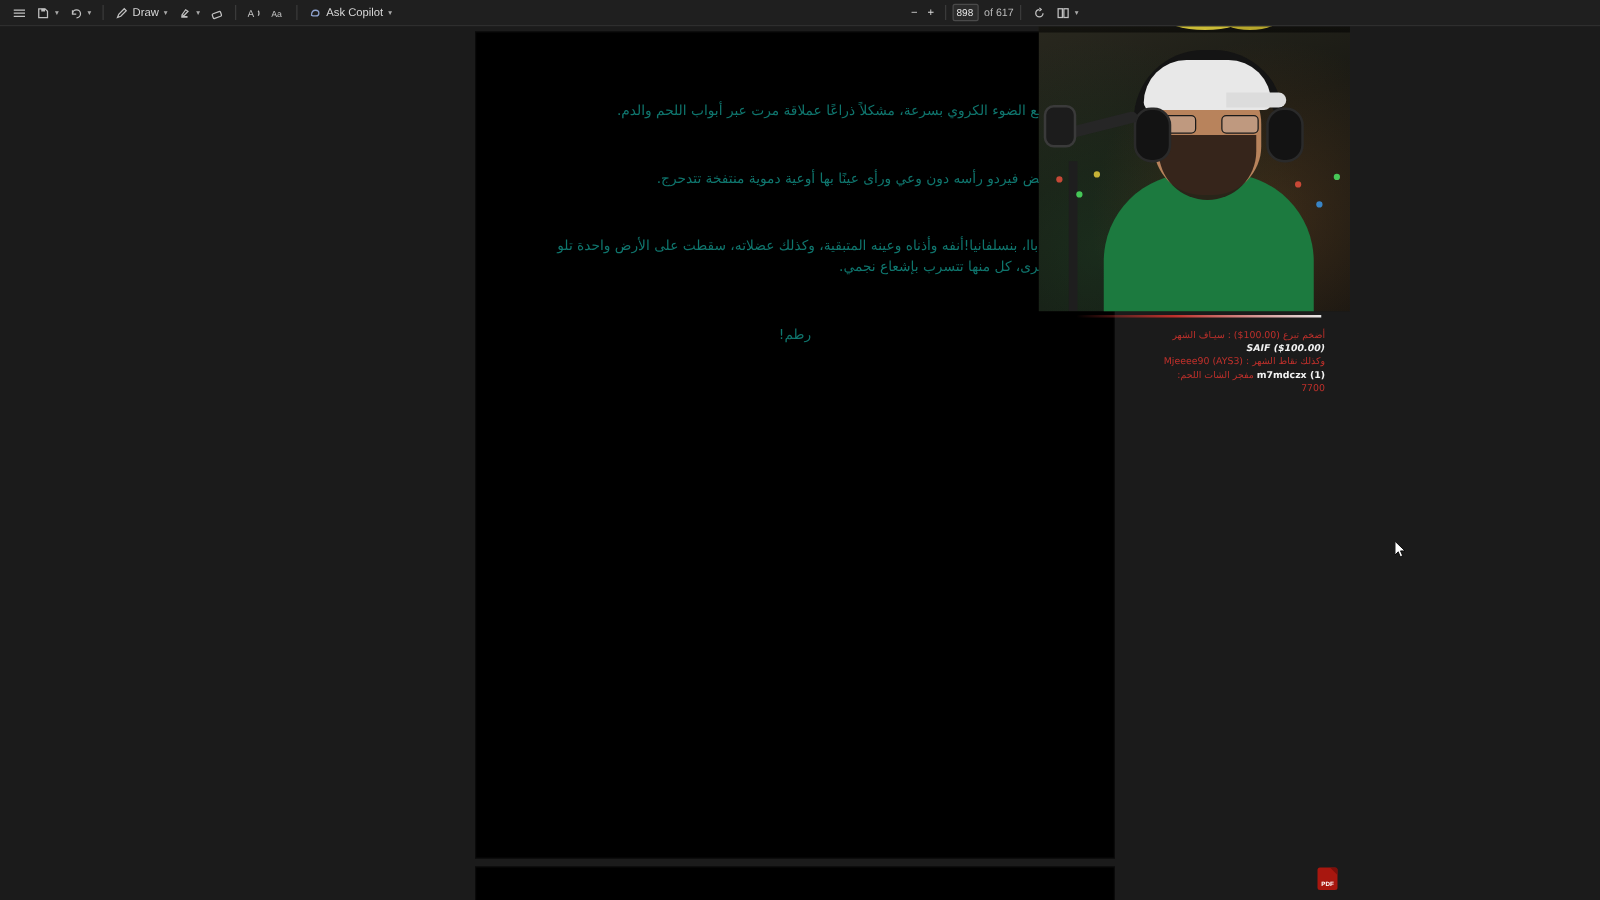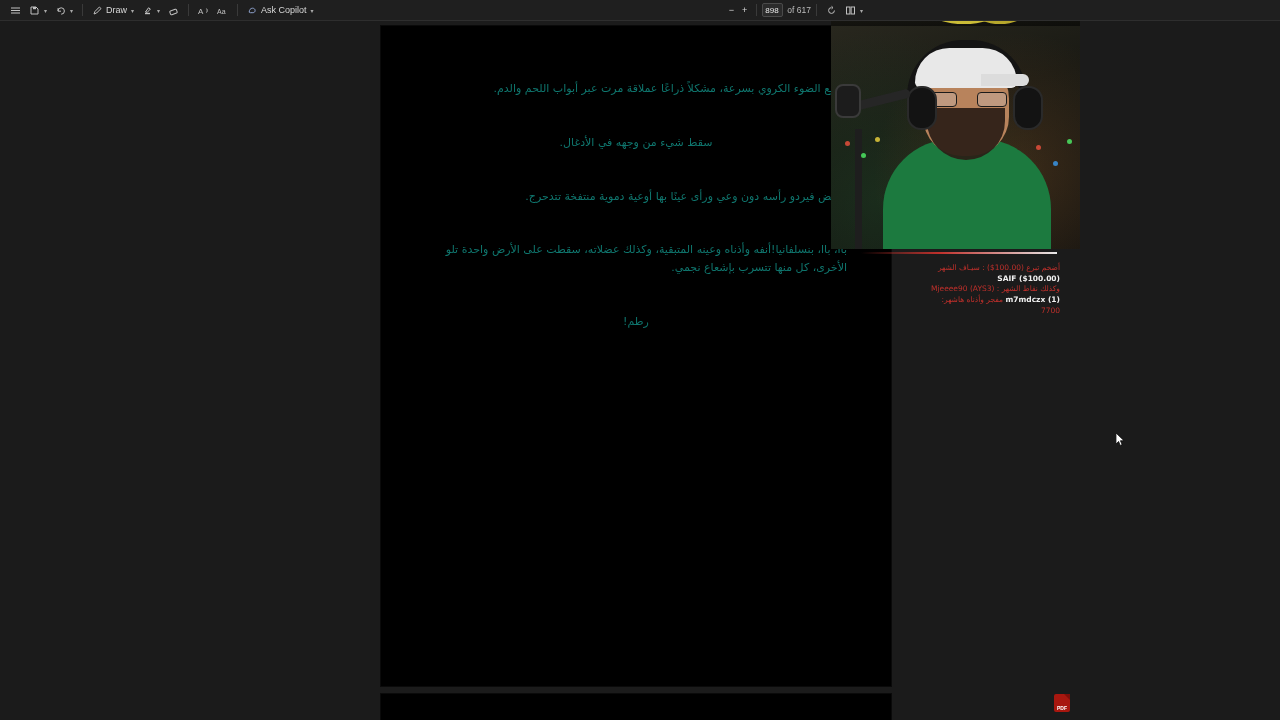--- a/index.html
+++ b/index.html
@@ -226,21 +226,21 @@
     direction: rtl;
     font-family: "DejaVu Sans", sans-serif;
   }
   .alert-line {
     font-size: 7.5px;
     line-height: 1.42;
     white-space: nowrap;
     letter-spacing: 0;
   }
   .alert-line.red { color: #c0302b; }
-  .alert-line.white { color: #f1f1f1; font-weight: bold; }
+  .alert-line.white { color: #f1f1f1; font-weight: bold; font-style: italic; }
   .alert-line.mix .amt { color: #f1f1f1; font-weight: bold; }
   .alert-line.mix .nm { color: #c0302b; }
   .alert-bar {
     position: absolute;
     right: 3px; top: 0px;
     width: 196px; height: 2px;
     background: linear-gradient(90deg, rgba(192,48,43,0) 0%, #c0302b 40%, #e8e8e8 100%);
   }
 
   
@@ -418,21 +418,20 @@
     </div>
 
     <div class="tb-spacer"></div>
   </div>
 
   <div class="doc-area">
 
     <div class="page page-1">
       <div class="page-inner">
         <p class="para">ارتفع الضوء الكروي بسرعة، مشكلاً ذراعًا عملاقة مرت عبر أبواب اللحم والدم.</p>
-        <p class="para short">سقط شيء من وجهه في الأدغال.</p>
         <p class="para">أخفض فيردو رأسه دون وعي ورأى عينًا بها أوعية دموية منتفخة تتدحرج.</p>
         <p class="para">باا، باا، بنسلفانيا!أنفه وأذناه وعينه المتبقية، وكذلك عضلاته، سقطت على الأرض واحدة تلو الأخرى، كل منها تتسرب بإشعاع نجمي.</p>
         <p class="para short">رطم!</p>
       </div>
     </div>
 
     <div class="page page-2"></div>
 
     <div class="doc-scroll"></div>
   </div>
@@ -479,21 +478,21 @@
     </div>
   </div>
 
   <div class="alerts">
     <div class="alert-bar"></div>
     <div class="alert-line red" style="margin-top:11px">أضخم تبرع (100.00$) : سيـاف الشهر</div>
     <div class="alert-line white">SAIF ($100.00)</div>
     <div class="alert-line red">وكذلك نقاط الشهر : Mjeeee90 (AYS3)</div>
     <div class="alert-line mix">
       <span class="amt">m7mdczx (1)</span>
-      <span class="nm">مفجر وأذناه هاشهر:</span>
+      <span class="nm">مفجر الشات اللحم:</span>
     </div>
     <div class="alert-line red">7700</div>
   </div>
 
   <div class="cursor">
     <svg width="10" height="14" viewBox="0 0 10 14">
         <path d="M0 0l0 11 2.6-2.6 1.6 4 1.9-.8-1.7-3.9 3.6 0z" fill="#ffffff" stroke="#000" stroke-width=".7"></path>
       </svg>
   </div>
 

